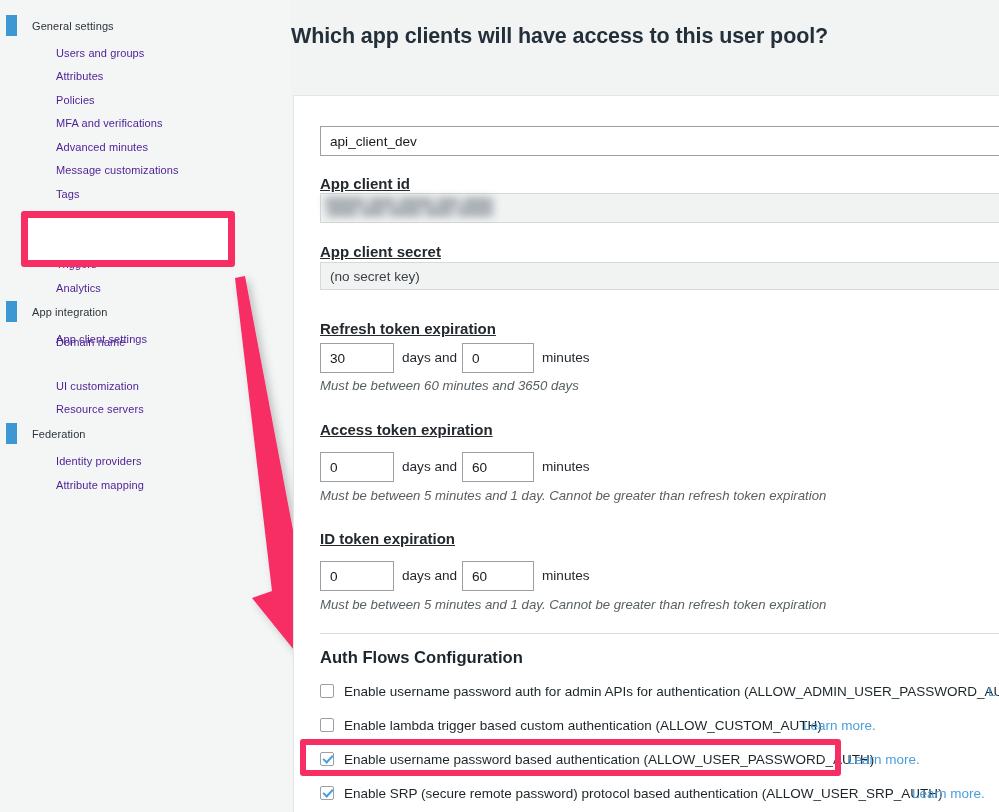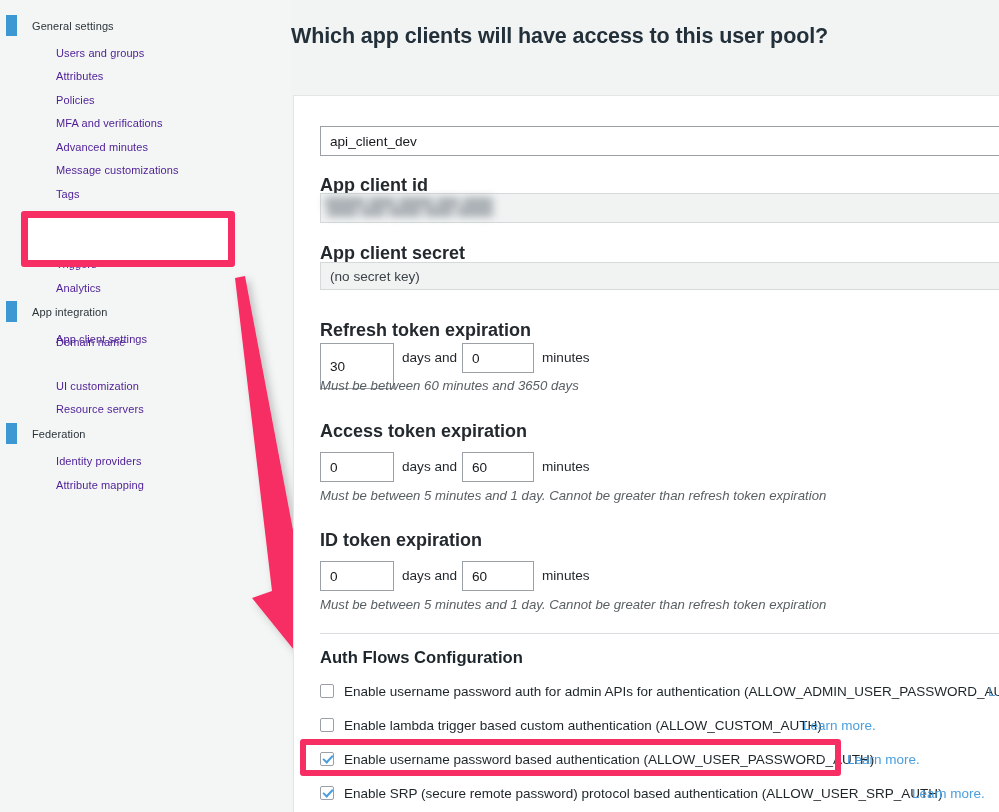--- a/index.html
+++ b/index.html
@@ -143,24 +143,25 @@
     width: 720px;
     height: 720px;
     background: #ffffff;
     border: 1px solid #e3e6e6;
     border-right: none;
     box-sizing: border-box;
   }
 
   .f-label {
     position: absolute;
-    font-size: 18px;
+    font-size: 15px;
     font-weight: bold;
     color: #24292e;
     white-space: nowrap;
+    text-decoration: underline;
   }
   .f-hint {
     position: absolute;
     font-size: 13.2px;
     font-style: italic;
     color: #585f63;
     white-space: nowrap;
   }
   .f-input {
     position: absolute;
@@ -385,21 +386,21 @@
       <i style="left:38px; top:12px; width:24px;"></i>
       <i style="left:66px; top:12px; width:32px;"></i>
       <i style="left:102px;top:12px; width:28px;"></i>
       <i style="left:134px;top:12px; width:36px;"></i>
     </div>
 
     <div class="f-label" style="left:320px; top:243px;">App client secret</div>
     <div class="f-input readonly" style="left:320px; top:262px; width:700px; height:28px; line-height:27px;">(no secret key)</div>
 
     <div class="f-label" style="left:320px; top:312px;margin-top:8px;">Refresh token expiration</div>
-    <input class="f-input" style="left: 320px; top: 343px; width: 74px; height: 46px;" value="30">
+    <input class="f-input" style="left: 320px; top: 343px; width: 74px; height: 30px;" value="30">
     <div class="f-unit" style="left:402px; top:350px;">days and</div>
     <input class="f-input" style="left: 462px; top: 343px; width: 72px; height: 30px;" value="0">
     <div class="f-unit" style="left:542px; top:350px;">minutes</div>
     <div class="f-hint" style="left:320px; top:378px;font-style:italic;">Must be between 60 minutes and 3650 days</div>
 
     <div class="f-label" style="left:320px; top:421px;">Access token expiration</div>
     <input class="f-input" style="left: 320px; top: 452px; width: 74px; height: 30px;" value="0">
     <div class="f-unit" style="left:402px; top:459px;">days and</div>
     <input class="f-input" style="left: 462px; top: 452px; width: 72px; height: 30px;" value="60">
     <div class="f-unit" style="left:542px; top:459px;">minutes</div>

